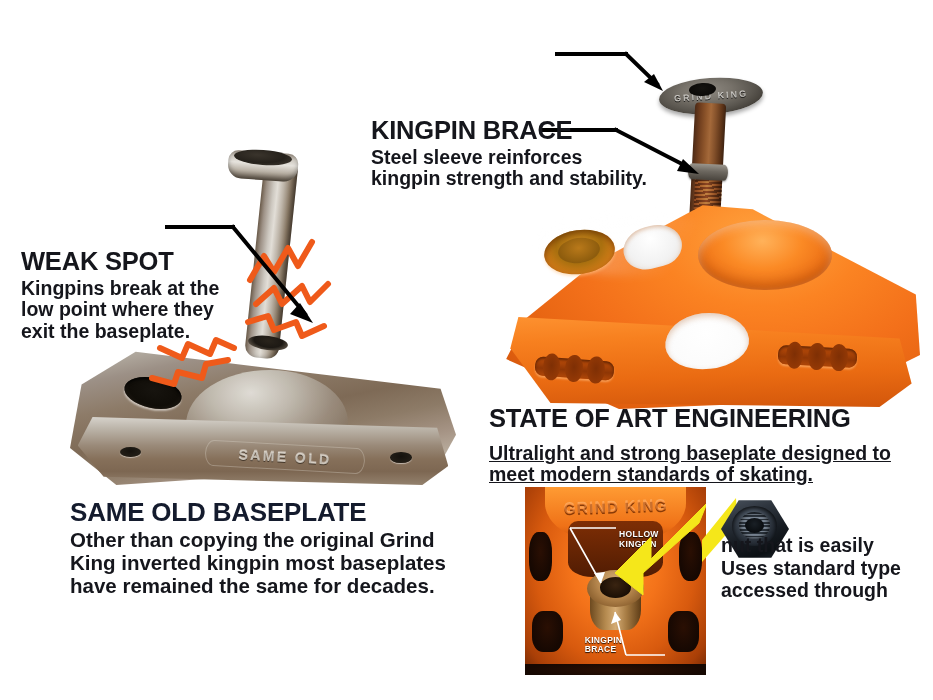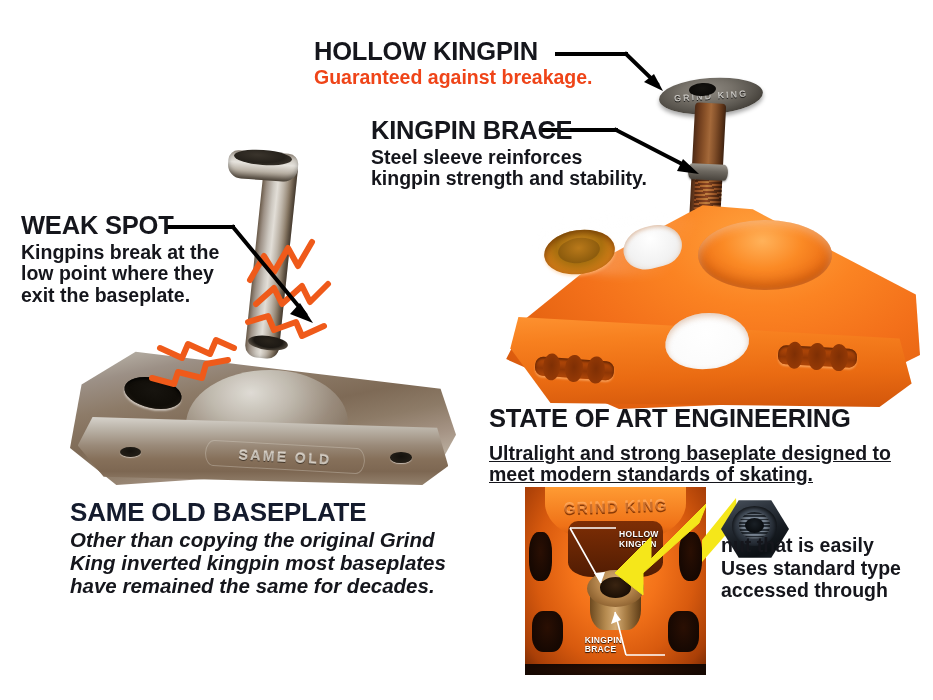--- a/index.html
+++ b/index.html
@@ -38,30 +38,30 @@
   
   #co-hollow { left: 314px; top: 38px; }
   #co-hollow .head { font-size: 25.5px; }
   #co-hollow .sub  { font-size: 19.5px; margin-top: 2px; }
 
   #co-brace { left: 371px; top: 117px; }
   #co-brace .head { font-size: 25.5px; }
   #co-brace .sub  { font-size: 19.5px; margin-top: 3px; }
 
   #co-weak { left: 21px; top: 212px; }
-  #co-weak .head { font-size: 25.5px; }
+  #co-weak .head { font-size: 25.5px; margin-top: 36px; }
   #co-weak .sub  { font-size: 19.5px; margin-top: 3px; }
 
   #co-state { left: 489px; top: 405px; }
   #co-state .head { font-size: 25.5px; }
   #co-state .sub  { font-size: 19.5px; margin-top: 11px; text-decoration: underline; }
 
   #co-sameold { left: 70px; top: 499px; }
   #co-sameold .head { font-size: 26px; }
-  #co-sameold .sub  { font-size: 20.5px; margin-top: 3px; font-style: italic; }
+  #co-sameold .sub  { font-size: 20.5px; margin-top: 3px; }
 
   #co-nut { left: 721px; top: 534px; }
   #co-nut .sub { font-size: 19.5px; line-height: 1.16; }
 
   
   #overlay {
     position: absolute;
     left: 0; top: 0;
     width: 933px; height: 700px;
     pointer-events: none;
@@ -598,24 +598,20 @@
 
       <line x1="167" y1="227" x2="233" y2="227"></line>
       <line x1="233" y1="227" x2="305" y2="314"></line>
     </g>
 
     <polygon points="663,91 644,82 654,74" fill="#000000"></polygon>
     <polygon points="699,174 677,171 683,159" fill="#000000"></polygon>
     <polygon points="313,323 290,314 300,303" fill="#000000"></polygon>
   </svg>
 
-  <div class="callout" id="co-hollow">
-    <div class="head">HOLLOW KINGPIN</div>
-    <div class="sub orange">Guaranteed against breakage.</div>
-  </div>
 
   <div class="callout" id="co-brace">
     <div class="head">KINGPIN BRACE</div>
     <div class="sub">
       <div>Steel sleeve reinforces</div>
       <div>kingpin strength and stability.</div>
     </div>
   </div>
 
   <div class="callout" id="co-weak">

